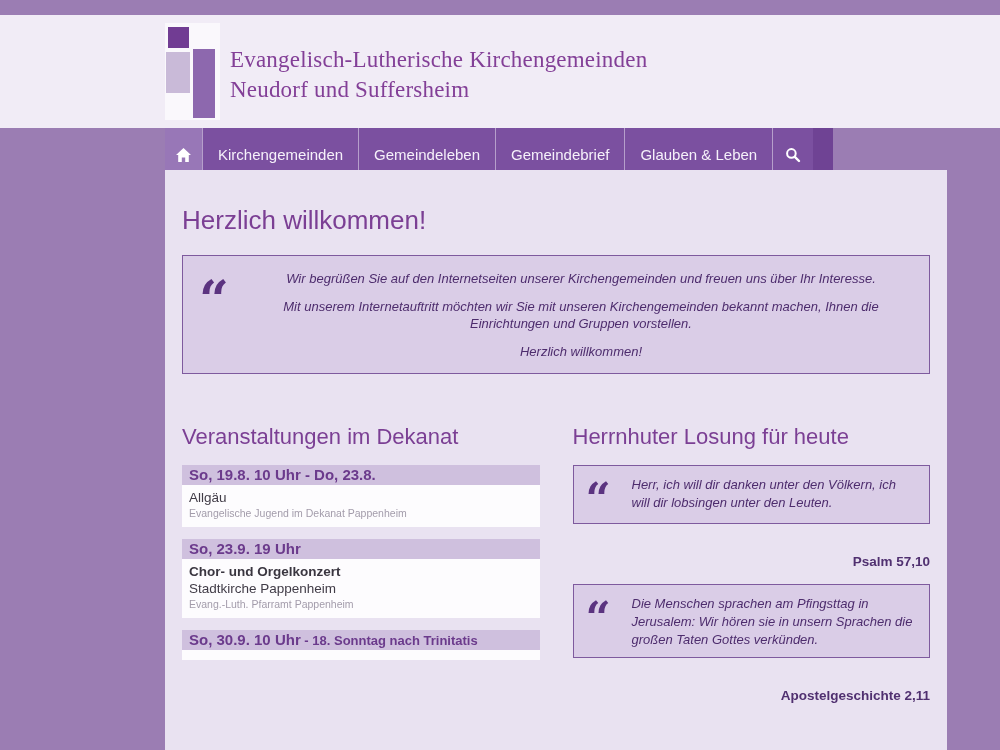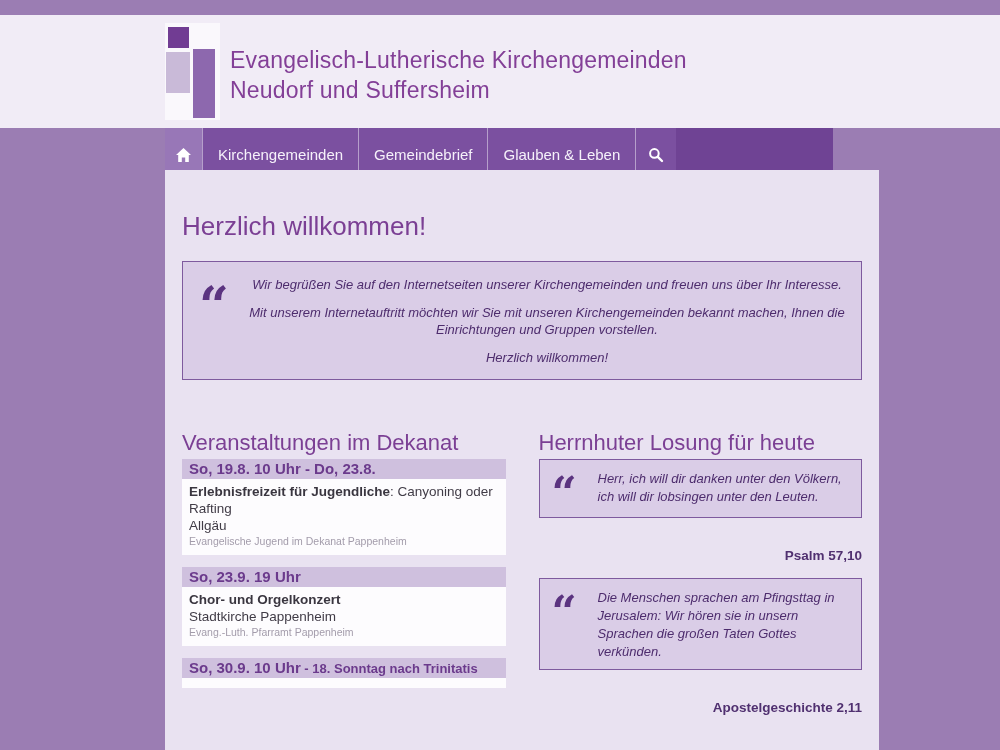--- a/index.html
+++ b/index.html
@@ -20,20 +20,21 @@
     position:absolute; left:0; top:8px; width:55px; height:97px;
     background:#faf8fc;
   }
   .logo .sq-dark  { position:absolute; left:3px;  top:4px;  width:21px; height:21px; background:#713c93; }
   .logo .sq-light { position:absolute; left:1px;  top:29px; width:24px; height:41px; background:#c9bad8; }
   .logo .sq-mid   { position:absolute; left:28px; top:26px; width:22px; height:69px; background:#8d68ae; }
   .site-title {
     position:absolute; left:65px; top:30px;
     color:#833f97; font-size:23px; line-height:1.32; font-weight:400;
     letter-spacing:0.2px;
+    font-family:Liberation Serif, serif;
   }
 
   
   .nav {
     position:absolute; top:128px; left:165px; width:668px; height:53px;
     background:#6f4394; display:flex; align-items:stretch;
   }
   .nav-home {
     width:37px; background:#9877b7; display:flex; align-items:center; justify-content:center;
     cursor:pointer;
@@ -44,28 +45,28 @@
     border-left:1px solid rgba(255,255,255,0.45);
     cursor:pointer; white-space:nowrap;
   }
   .nav-search {
     background:#7b50a0; border-left:1px solid rgba(255,255,255,0.45);
     display:flex; align-items:center; padding:0 12px; cursor:pointer;
   }
 
   
   .content {
-    position:absolute; top:170px; left:165px; width:714px; height:580px;
-    background:#e9e2f1; overflow:hidden; padding:8px 17px;
+    position:absolute; top:170px; left:165px; width:782px; height:580px;
+    background:#e9e2f1; overflow:hidden; padding:2px 17px;
   }
   h1.page-h1 {
     margin-top:33px; color:#7b3f94; font-size:26px; font-weight:400;
   }
   h2.col-h2 {
-    margin:50px 0 3px 0; color:#7b3f94; font-size:22px; font-weight:400;
+    margin:50px 0 15px 0; color:#7b3f94; font-size:22px; font-weight:400;
   }
 
   
   .quotebox {
     background:#dacde7; border:1px solid #7e5a9e;
     display:flex; align-items:flex-start;
   }
   .quotebox.big { margin-top:19px; padding:14px 16px 12px 16px; }
   .quotebox.small { padding:8px 12px 8px 12px; }
   .quote-glyph {
@@ -124,20 +125,21 @@
 
 <div class="nav">
   <div class="nav-home">
     <span>
       <svg class="icon-svg" width="17" height="16" viewBox="0 0 17 16">
         <path d="M8.5 1 L16 8 h-2.2 v7 h-3.6 v-4.4 h-3.4 V15 H3.2 V8 H1 Z" fill="#ffffff"></path>
       </svg>
     </span>
   </div>
   <div class="nav-tab">Kirchengemeinden</div>
+  <div class="nav-tab">Gemeindeleben</div>
   <div class="nav-tab">Gemeindebrief</div>
   <div class="nav-tab">Glauben &amp; Leben</div>
   <div class="nav-search">
     <span>
       <svg class="icon-svg" width="16" height="16" viewBox="0 0 16 16">
         <circle cx="6.4" cy="6.4" r="4.3" fill="none" stroke="#ffffff" stroke-width="2"></circle>
         <line x1="9.8" y1="9.8" x2="14" y2="14" stroke="#ffffff" stroke-width="2.4" stroke-linecap="round"></line>
       </svg>
     </span>
   </div>
@@ -157,21 +159,20 @@
   </div>
 
   <div class="columns">
 
     <div class="col">
       <h2 class="col-h2">Veranstaltungen im Dekanat</h2>
 
       <div class="event">
         <div class="event-date"><span>So, 19.8. 10 Uhr - Do, 23.8.</span><span class="date-suffix"></span></div>
         <div class="event-body">
-          <div class="event-title"><b>Erlebnisfreizeit für Jugendliche</b><span>: Canyoning oder Rafting</span></div>
           <div class="event-line">Allgäu</div>
           <div class="event-meta">Evangelische Jugend im Dekanat Pappenheim</div>
         </div>
       </div>
 
       <div class="event">
         <div class="event-date"><span>So, 23.9. 19 Uhr</span><span class="date-suffix"></span></div>
         <div class="event-body">
           <div class="event-title"><b>Chor- und Orgelkonzert</b><span></span></div>
           <div class="event-line">Stadtkirche Pappenheim</div>

